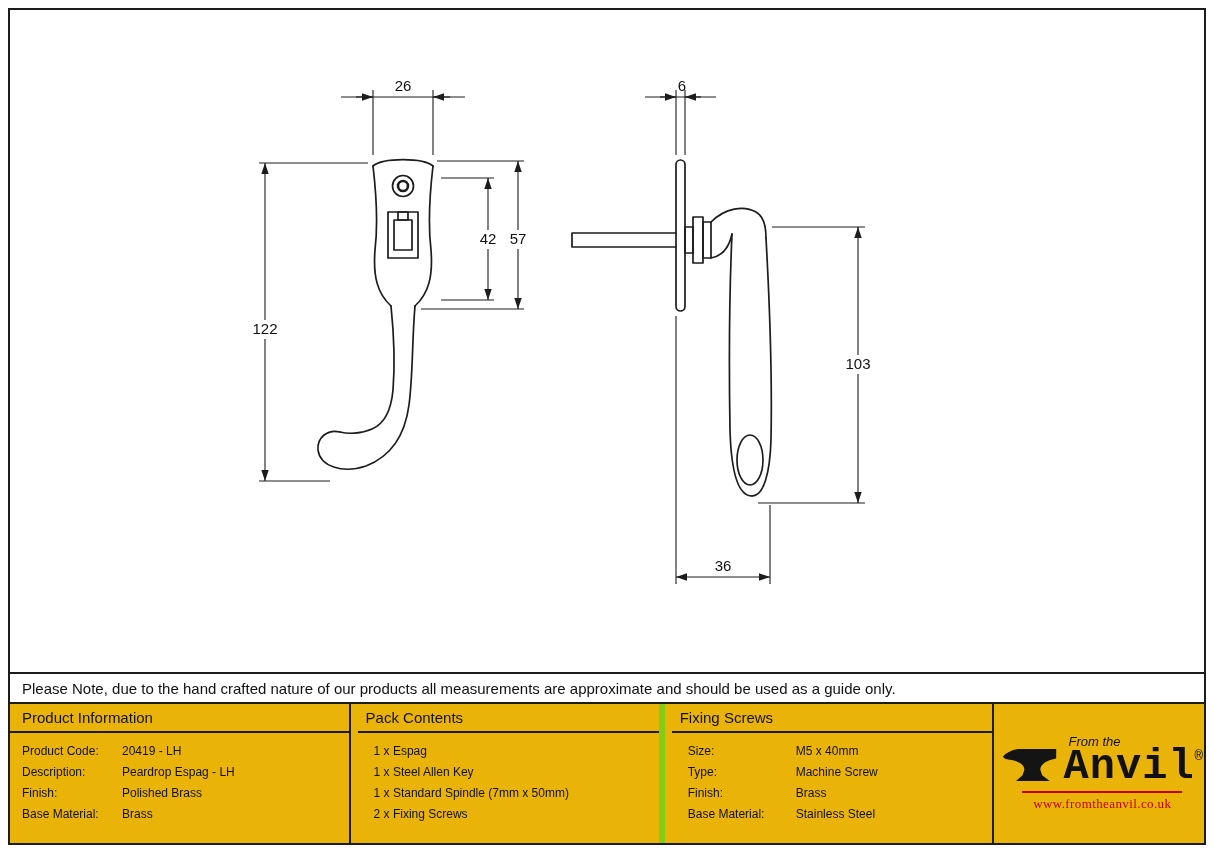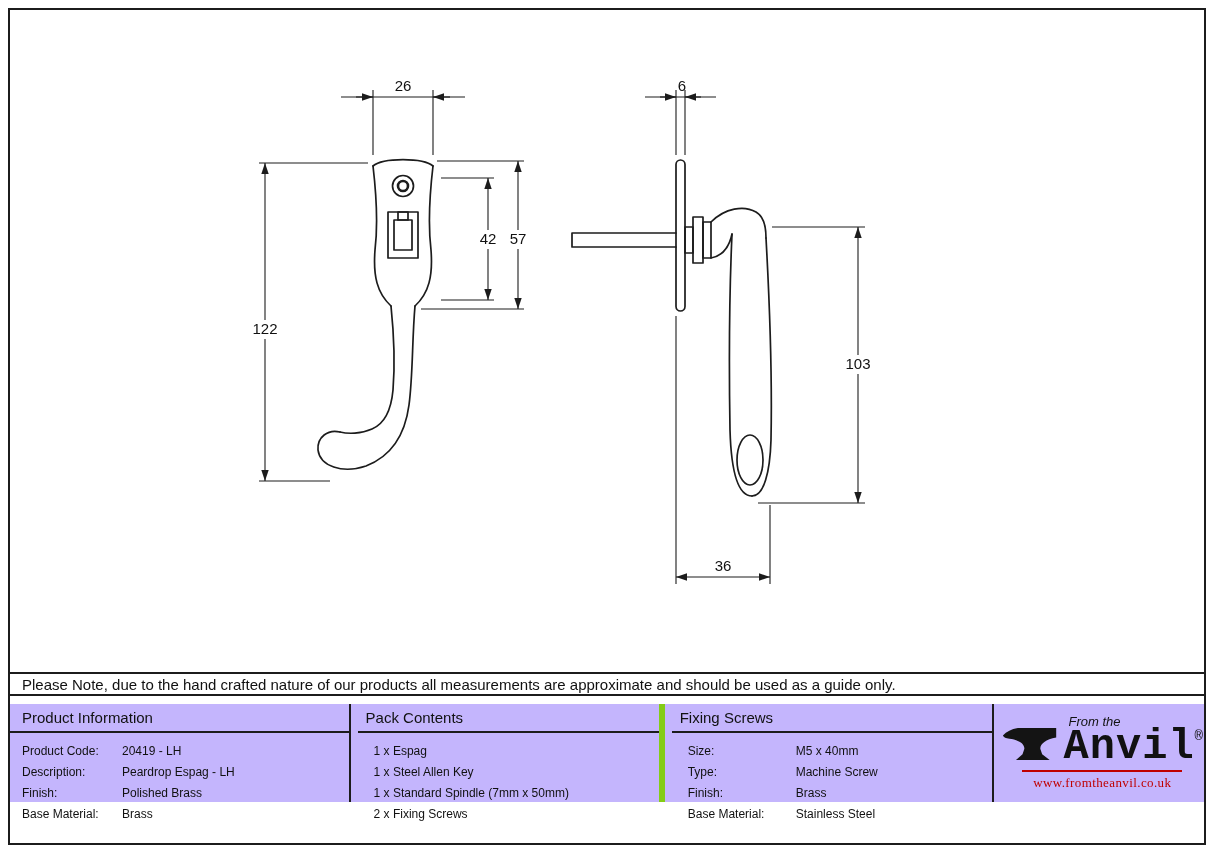--- a/index.html
+++ b/index.html
@@ -6,26 +6,26 @@
   html,body { background:#ffffff; }
   .sheet {
     position:relative; width:1214px; height:853px; background:#fff;
     font-family:"Liberation Sans","DejaVu Sans",sans-serif; color:#111; overflow:hidden;
   }
   .frame { position:absolute; left:8px; top:8px; width:1198px; height:837px; border:2px solid #1c1c1c; }
   svg.drawing { position:absolute; left:0; top:0; }
   svg text { font-family:"Liberation Sans","DejaVu Sans",sans-serif; }
 
   .note-row {
-    position:absolute; left:10px; top:672px; width:1194px; height:24px;
+    position:absolute; left:10px; top:672px; width:1194px; height:32px;
     border-top:2px solid #1c1c1c; border-bottom:2px solid #1c1c1c;
     display:flex; align-items:center; padding-left:12px; font-size:15px; background:#fff;
   }
 
-  .info-table { position:absolute; left:10px; top:704px; width:1194px; height:98px; display:flex; background:#c4b5fd;gap:7px; }
+  .info-table { position:absolute; left:10px; top:704px; width:1194px; height:139px; display:flex; background:#eab308;gap:7px; }
   .col { height:100%; }
   .col-1 { width:346px; border-right:2px solid #1c1c1c; }
   .col-2 { width:312px; border-right:6px solid #84cc16; }
   .col-3 { width:327px; border-right:2px solid #1c1c1c; }
   .col-4 { flex:1; display:flex; align-items:center; justify-content:center; }
   .col-header { height:29px; border-bottom:2px solid #1c1c1c; display:flex; align-items:center; padding-left:12px; font-size:15px; }
   .col-2 .col-header, .col-3 .col-header { padding-left:8px; }
   .col-body { padding:8px 6px 0 12px; font-size:12px; }
   .col-2 .col-body, .col-3 .col-body { padding-left:16px; }
   .kv { display:flex; line-height:21px; }

